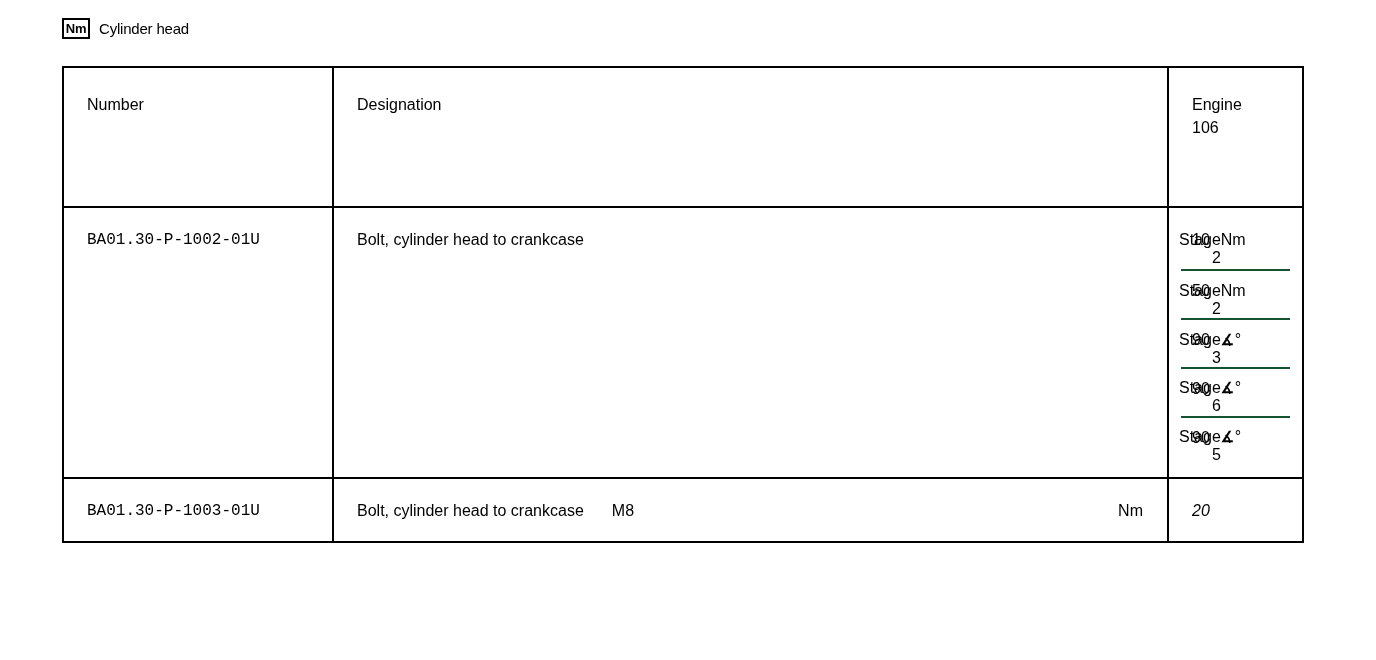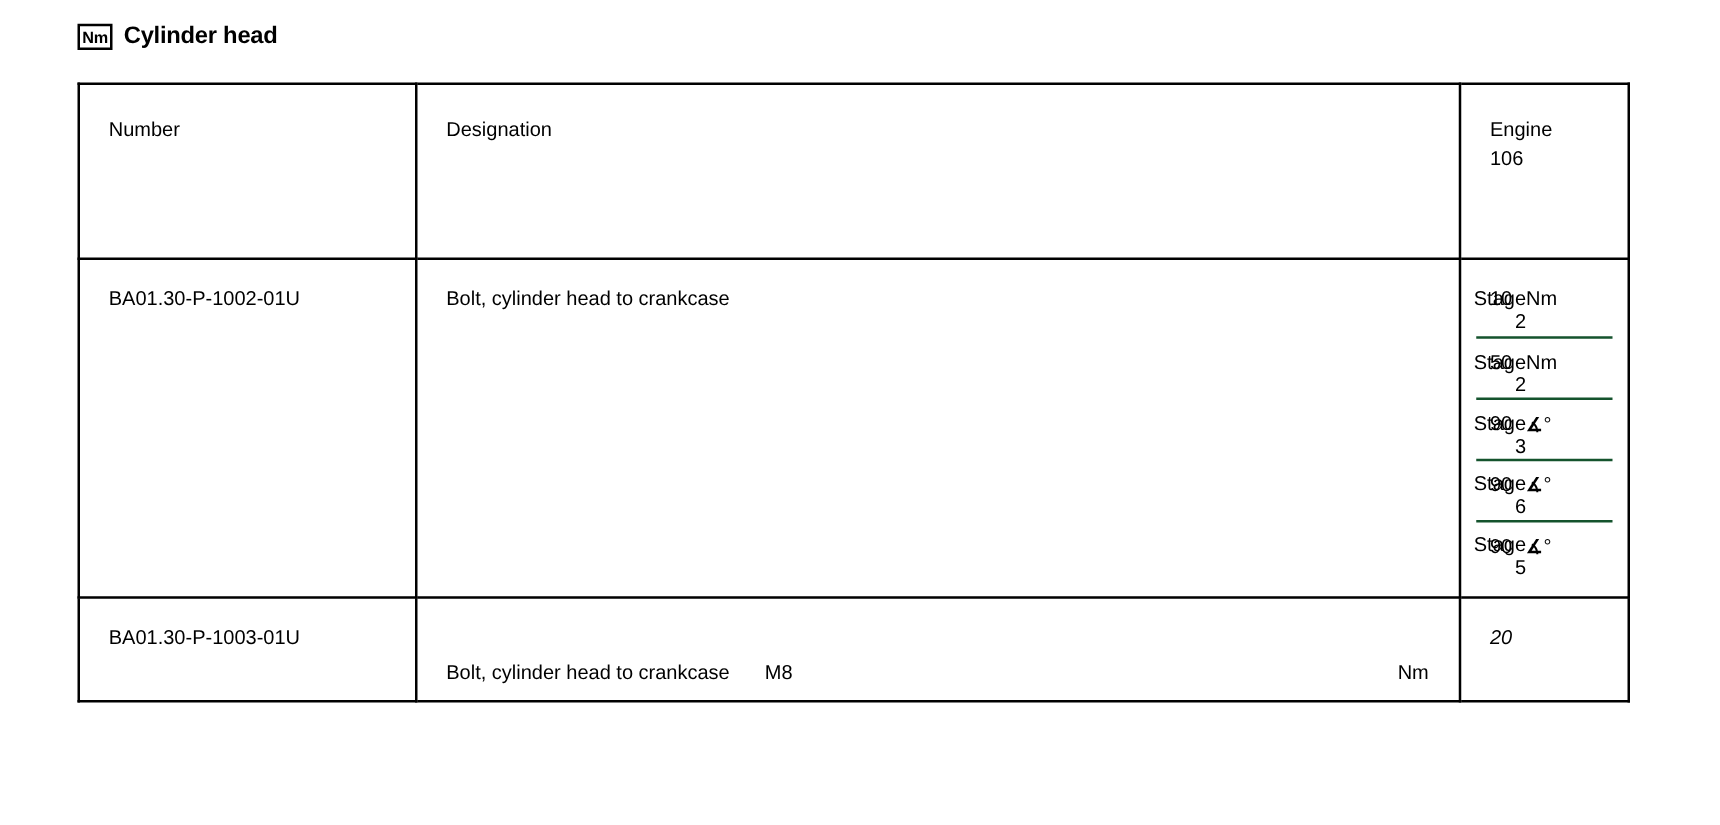--- a/index.html
+++ b/index.html
@@ -31,22 +31,22 @@
     box-sizing: border-box;
     display: flex;
     align-items: center;
     justify-content: center;
     font-size: 13px;
     font-weight: bold;
     line-height: 1;
     letter-spacing: -0.3px;
   }
   .title-text {
-    font-size: 19px;
-    font-weight: bold;
+    font-size: 15px;
+    font-weight: normal;
     letter-spacing: -0.2px;
   }
 
   
   .torque-table {
     position: absolute;
     left: 62px;
     top: 66px;
     width: 1240px;
     border-collapse: collapse;
@@ -92,21 +92,21 @@
   .row-plain    { height: 64px; }
 
   
   .desc-line {
     display: flex;
     align-items: baseline;
     padding: 11px 12px 0 11px;
     box-sizing: border-box;
   }
   .desc-text  { flex: 0 0 auto; }
-  .desc-size  { flex: 0 0 auto; margin-left: 28px; margin-top: 28px; }
+  .desc-size  { flex: 0 0 auto; margin-left: 28px; }
   .desc-unit  { margin-left: auto; }
 
   
   .staged-wrap {
     position: relative;
     height: 100%;
     box-sizing: border-box;
   }
   .staged-title {
     position: absolute;
@@ -154,21 +154,21 @@
     height: 100%;
   }
   .value-cellrow {
     height: 49px;
     box-sizing: border-box;
     padding: 11px 0 0 11px;
   }
   .value-cellrow + .value-cellrow {
     border-top: 2px solid #14532d;
   }
-  .nowrap { white-space: nowrap; }
+  .nowrap { white-space: nowrap; font-family: Liberation Mono, monospace; }
 </style>
 </head>
 <body>
 
 <div class="title-row">
   <span class="nm-badge">
     <span>Nm</span>
   </span>
   <span class="title-text">Cylinder head</span>
 </div>

